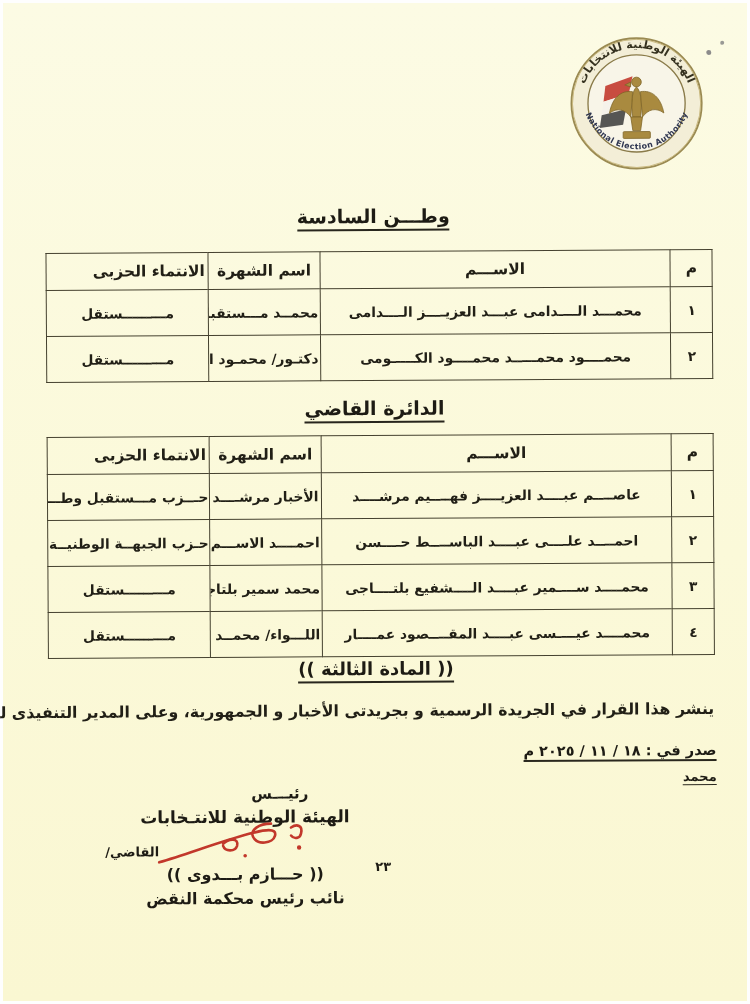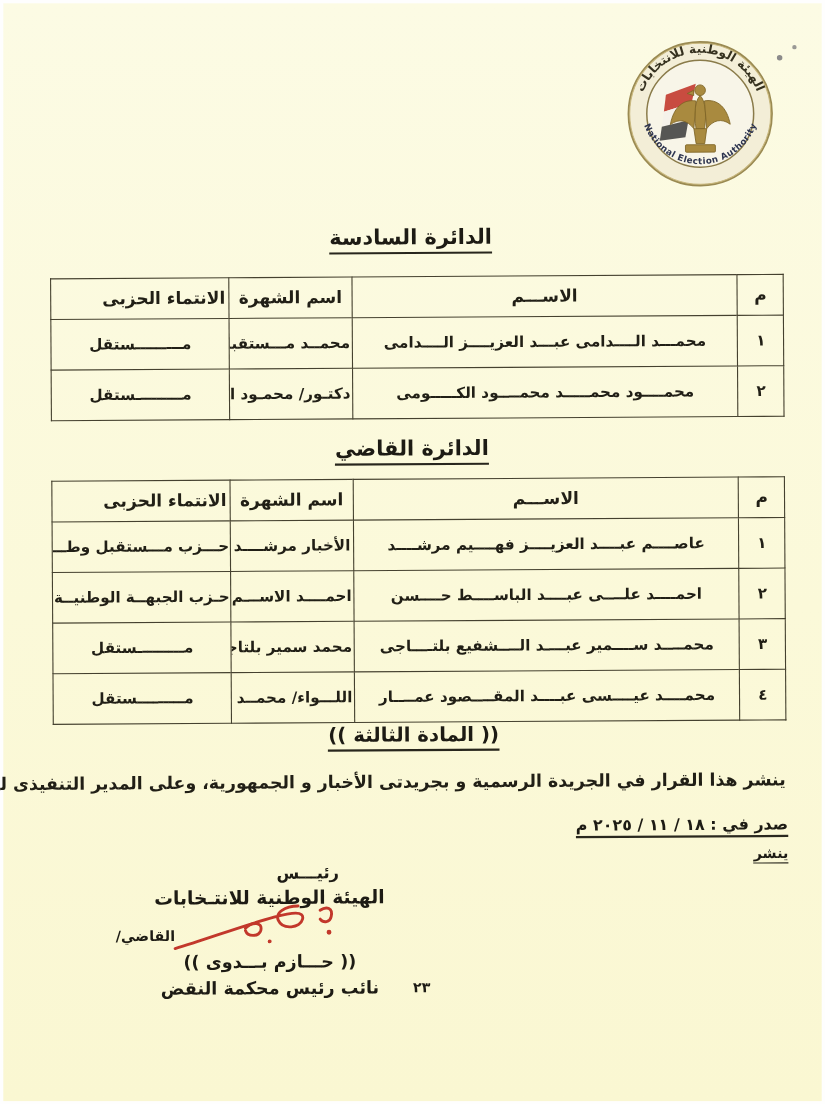--- a/index.html
+++ b/index.html
@@ -66,21 +66,21 @@
   }
 
   
   .sig-line{position:absolute;direction:rtl;text-align:center;font-weight:700;}
   .sig-role1{top:781px;left:90px;width:370px;font-size:15px;}
   .sig-role2{top:803px;left:55px;width:370px;font-size:17px;}
   .judge-label{position:absolute;top:840px;left:100px;direction:rtl;font-size:13px;font-weight:700;}
   .sig-ink{position:absolute;top:806px;left:148px;width:185px;height:64px;}
   .sig-name{top:861px;left:55px;width:370px;font-size:16px;}
   .sig-title{top:885px;left:55px;width:370px;font-size:16px;}
-  .page-num{position:absolute;top:888px;left:355px;width:46px;text-align:center;font-size:13px;font-weight:700;}
+  .page-num{position:absolute;top:856px;left:355px;width:46px;text-align:center;font-size:13px;font-weight:700;}
 </style>
 </head>
 <body>
 
 <div class="paper">
   <div class="content">
 
     <div class="logo">
       <svg viewBox="0 0 140 140" width="136" height="136">
         <circle cx="70" cy="70" r="67" fill="#f3eed7" stroke="#9a8a52" stroke-width="2"></circle>
@@ -110,21 +110,21 @@
         </text>
         <text font-size="8.2" font-weight="700" fill="#2e3550" letter-spacing="0.4" font-family="DejaVu Sans, sans-serif">
           <textPath href="#arcBot" startOffset="50%" text-anchor="middle">National Election Authority</textPath>
         </text>
       </svg>
     </div>
     <div class="scan-dot dot-a"></div>
     <div class="scan-dot dot-b"></div>
 
     <div class="district-title t-d6">
-      <span>الدائرة السادسة</span>
+      <span>وطـــن السادسة</span>
     </div>
 
     <table class="roster tbl-d6">
       <thead>
         <tr>
           <th class="c-num">م</th>
           <th class="c-name">الاســـم</th>
           <th class="c-alias">اسم الشهرة</th>
           <th class="c-party">الانتماء الحزبى</th>
         </tr>
@@ -185,21 +185,21 @@
         </tr>
       </tbody>
     </table>
 
     <div class="district-title t-art">
       <span>(( المادة الثالثة ))</span>
     </div>
     <div class="article-body">ينشر هذا القرار في الجريدة الرسمية و بجريدتى الأخبار و الجمهورية، وعلى المدير التنفيذى للهيئة تنفيذه .</div>
 
     <div class="date-line">صدر في : ١٨ / ١١ / ٢٠٢٥ م</div>
-    <div class="annotation">ينشر</div>
+    <div class="annotation">محمد</div>
 
     <div class="sig-line sig-role1">رئيـــس</div>
     <div class="sig-line sig-role2">الهيئة الوطنية للانتـخابات</div>
     <div class="judge-label">القاضي/</div>
 
     <div class="sig-ink">
       <svg viewBox="0 0 185 64" width="185" height="64">
         <g fill="none" stroke="#c2382b" stroke-width="2.6" stroke-linecap="round">
           <path d="M6,52 C34,44 66,32 96,24 C112,20 124,18 122,26 C120,34 104,36 100,27 C97,20 106,14 118,14"></path>
           <path d="M70,34 C76,28 86,28 84,36 C82,42 72,42 70,36"></path>

